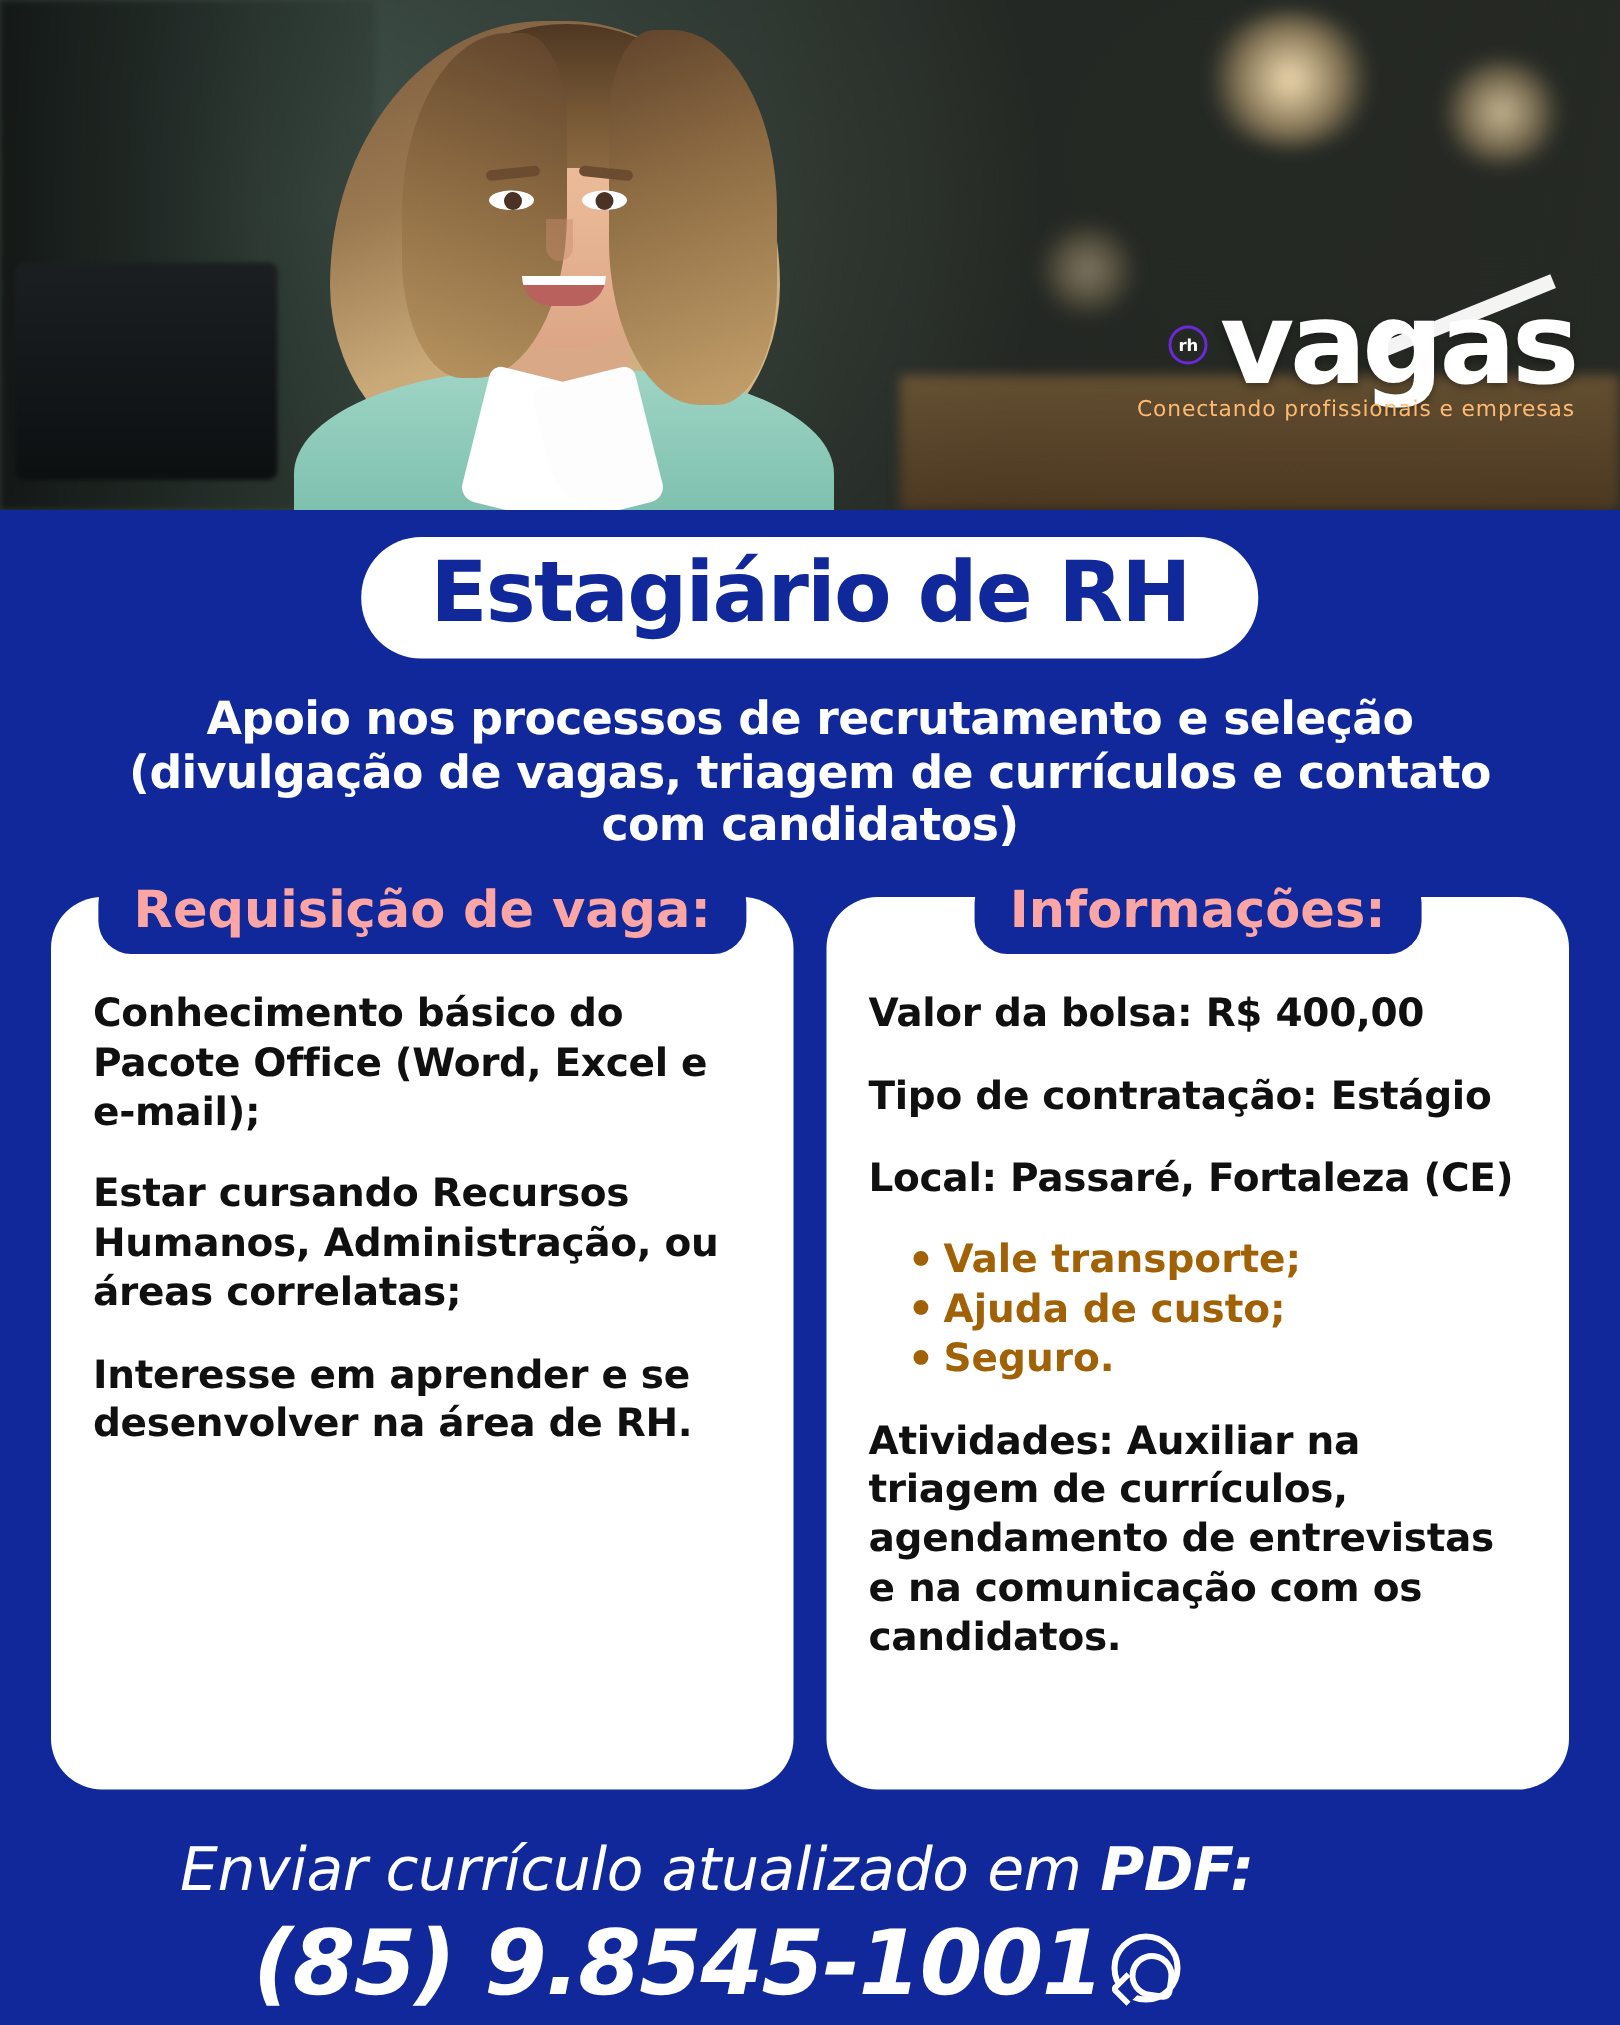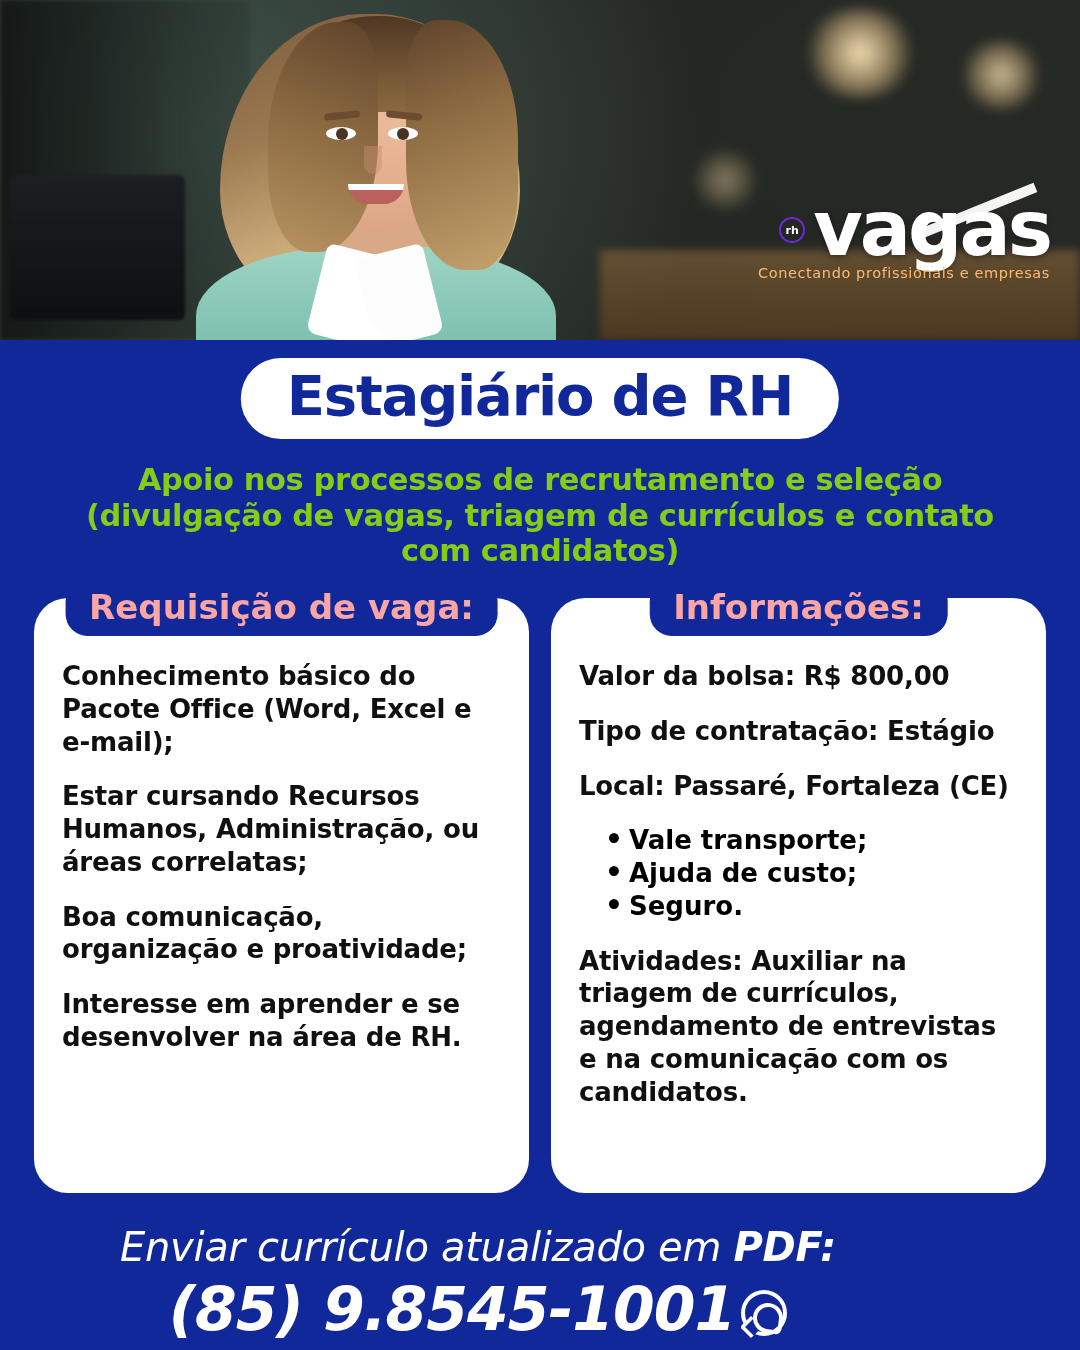--- a/index.html
+++ b/index.html
@@ -154,21 +154,21 @@
     background:#ffffff; border-radius:40px;
     padding:9px 46px 13px;
   }
   .title-pill h1 {
     font-size:56px; font-weight:bold; color:#11289a;
     letter-spacing:-1.2px; line-height:1.05; white-space:nowrap;
   }
 
   .subtitle {
     position:absolute; top:122px; left:58px; width:964px;
-    text-align:center; color:#84cc16;
+    text-align:center; color:#ffffff;
     font-size:30.5px; font-weight:bold; line-height:1.17; letter-spacing:-.4px;
   }
 
   .cards { position:absolute; top:258px; left:34px; width:1012px; display:flex; gap:22px; }
   .card {
     position:relative; width:495px; min-height:595px;
     background:#ffffff; border-radius:34px;
     padding:62px 26px 20px 28px;
   }
   .card-label {
@@ -177,21 +177,21 @@
     border-radius:22px; padding:7px 24px 9px;
     font-size:34px; font-weight:bold; white-space:nowrap;
   }
   .card p {
     color:#101010; font-size:26px; font-weight:bold;
     line-height:1.26; margin-bottom:22px; letter-spacing:-.2px;
   }
   .card p:last-child { margin-bottom:0; }
   .card ul { list-style:none; margin:0 0 22px 0; }
   .card ul li {
-    color:#000000; font-size:26px; font-weight:bold; line-height:1.26;
+    color:#a16207; font-size:26px; font-weight:bold; line-height:1.26;
     padding-left:50px; position:relative;
   }
   .card ul li:before {
     content:"•"; position:absolute; left:26px; top:-2px; font-size:28px;
   }
   .tight { margin-bottom:0; }
 
   
   .footer {
     position:absolute; left:0; bottom:0; width:956px; height:130px;
@@ -271,27 +271,26 @@
     </div>
 
     <div class="subtitle">Apoio nos processos de recrutamento e seleção (divulgação de vagas, triagem de currículos e contato com candidatos)</div>
 
     <div class="cards">
 
       <div class="card">
         <div class="card-label">Requisição de vaga:</div>
         <p>Conhecimento básico do Pacote Office (Word, Excel e e-mail);</p>
         <p>Estar cursando Recursos Humanos, Administração, ou áreas correlatas;</p>
-        <p>Boa comunicação, organização e proatividade;</p>
         <p>Interesse em aprender e se desenvolver na área de RH.</p>
       </div>
 
       <div class="card">
         <div class="card-label">Informações:</div>
-        <p class="tight">Valor da bolsa: R$ 800,00</p>
+        <p class="tight">Valor da bolsa: R$ 400,00</p>
         <p class="tight">Tipo de contratação: Estágio</p>
         <p>Local: Passaré, Fortaleza (CE)</p>
         <ul>
           <li>Vale transporte;</li>
           <li>Ajuda de custo;</li>
           <li>Seguro.</li>
         </ul>
         <p>Atividades: Auxiliar na triagem de currículos, agendamento de entrevistas e na comunicação com os candidatos.</p>
       </div>
 

